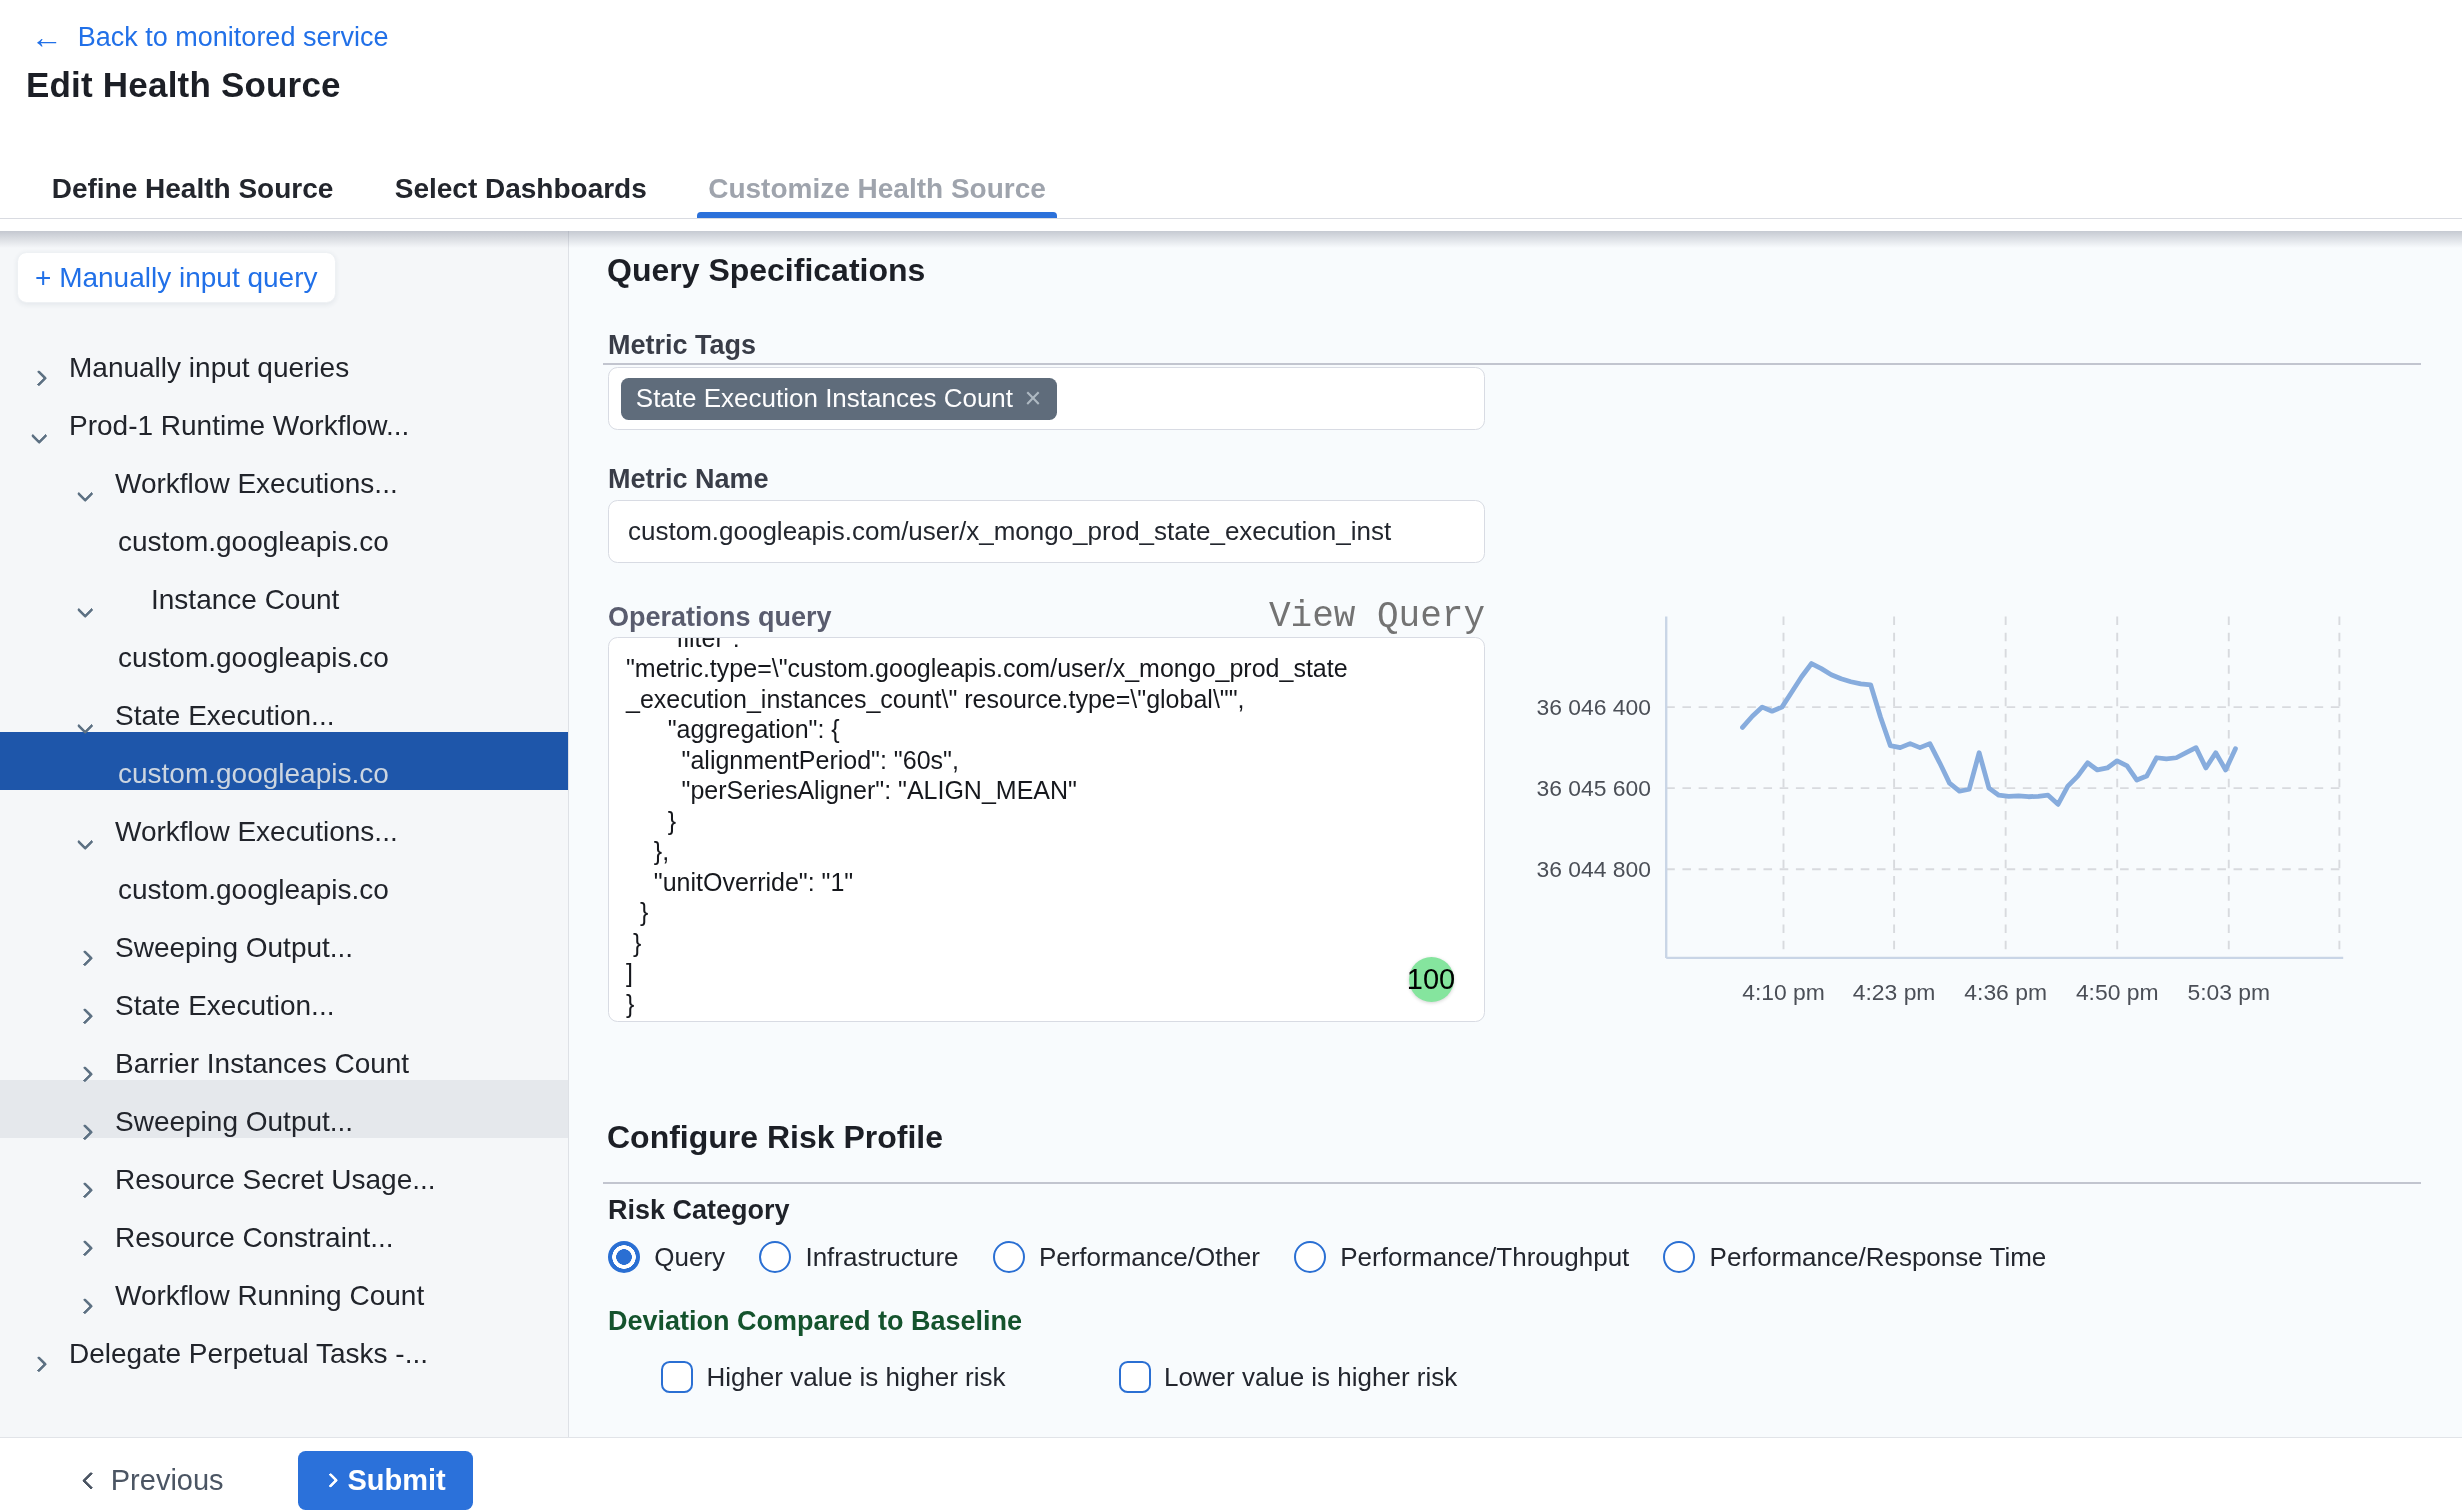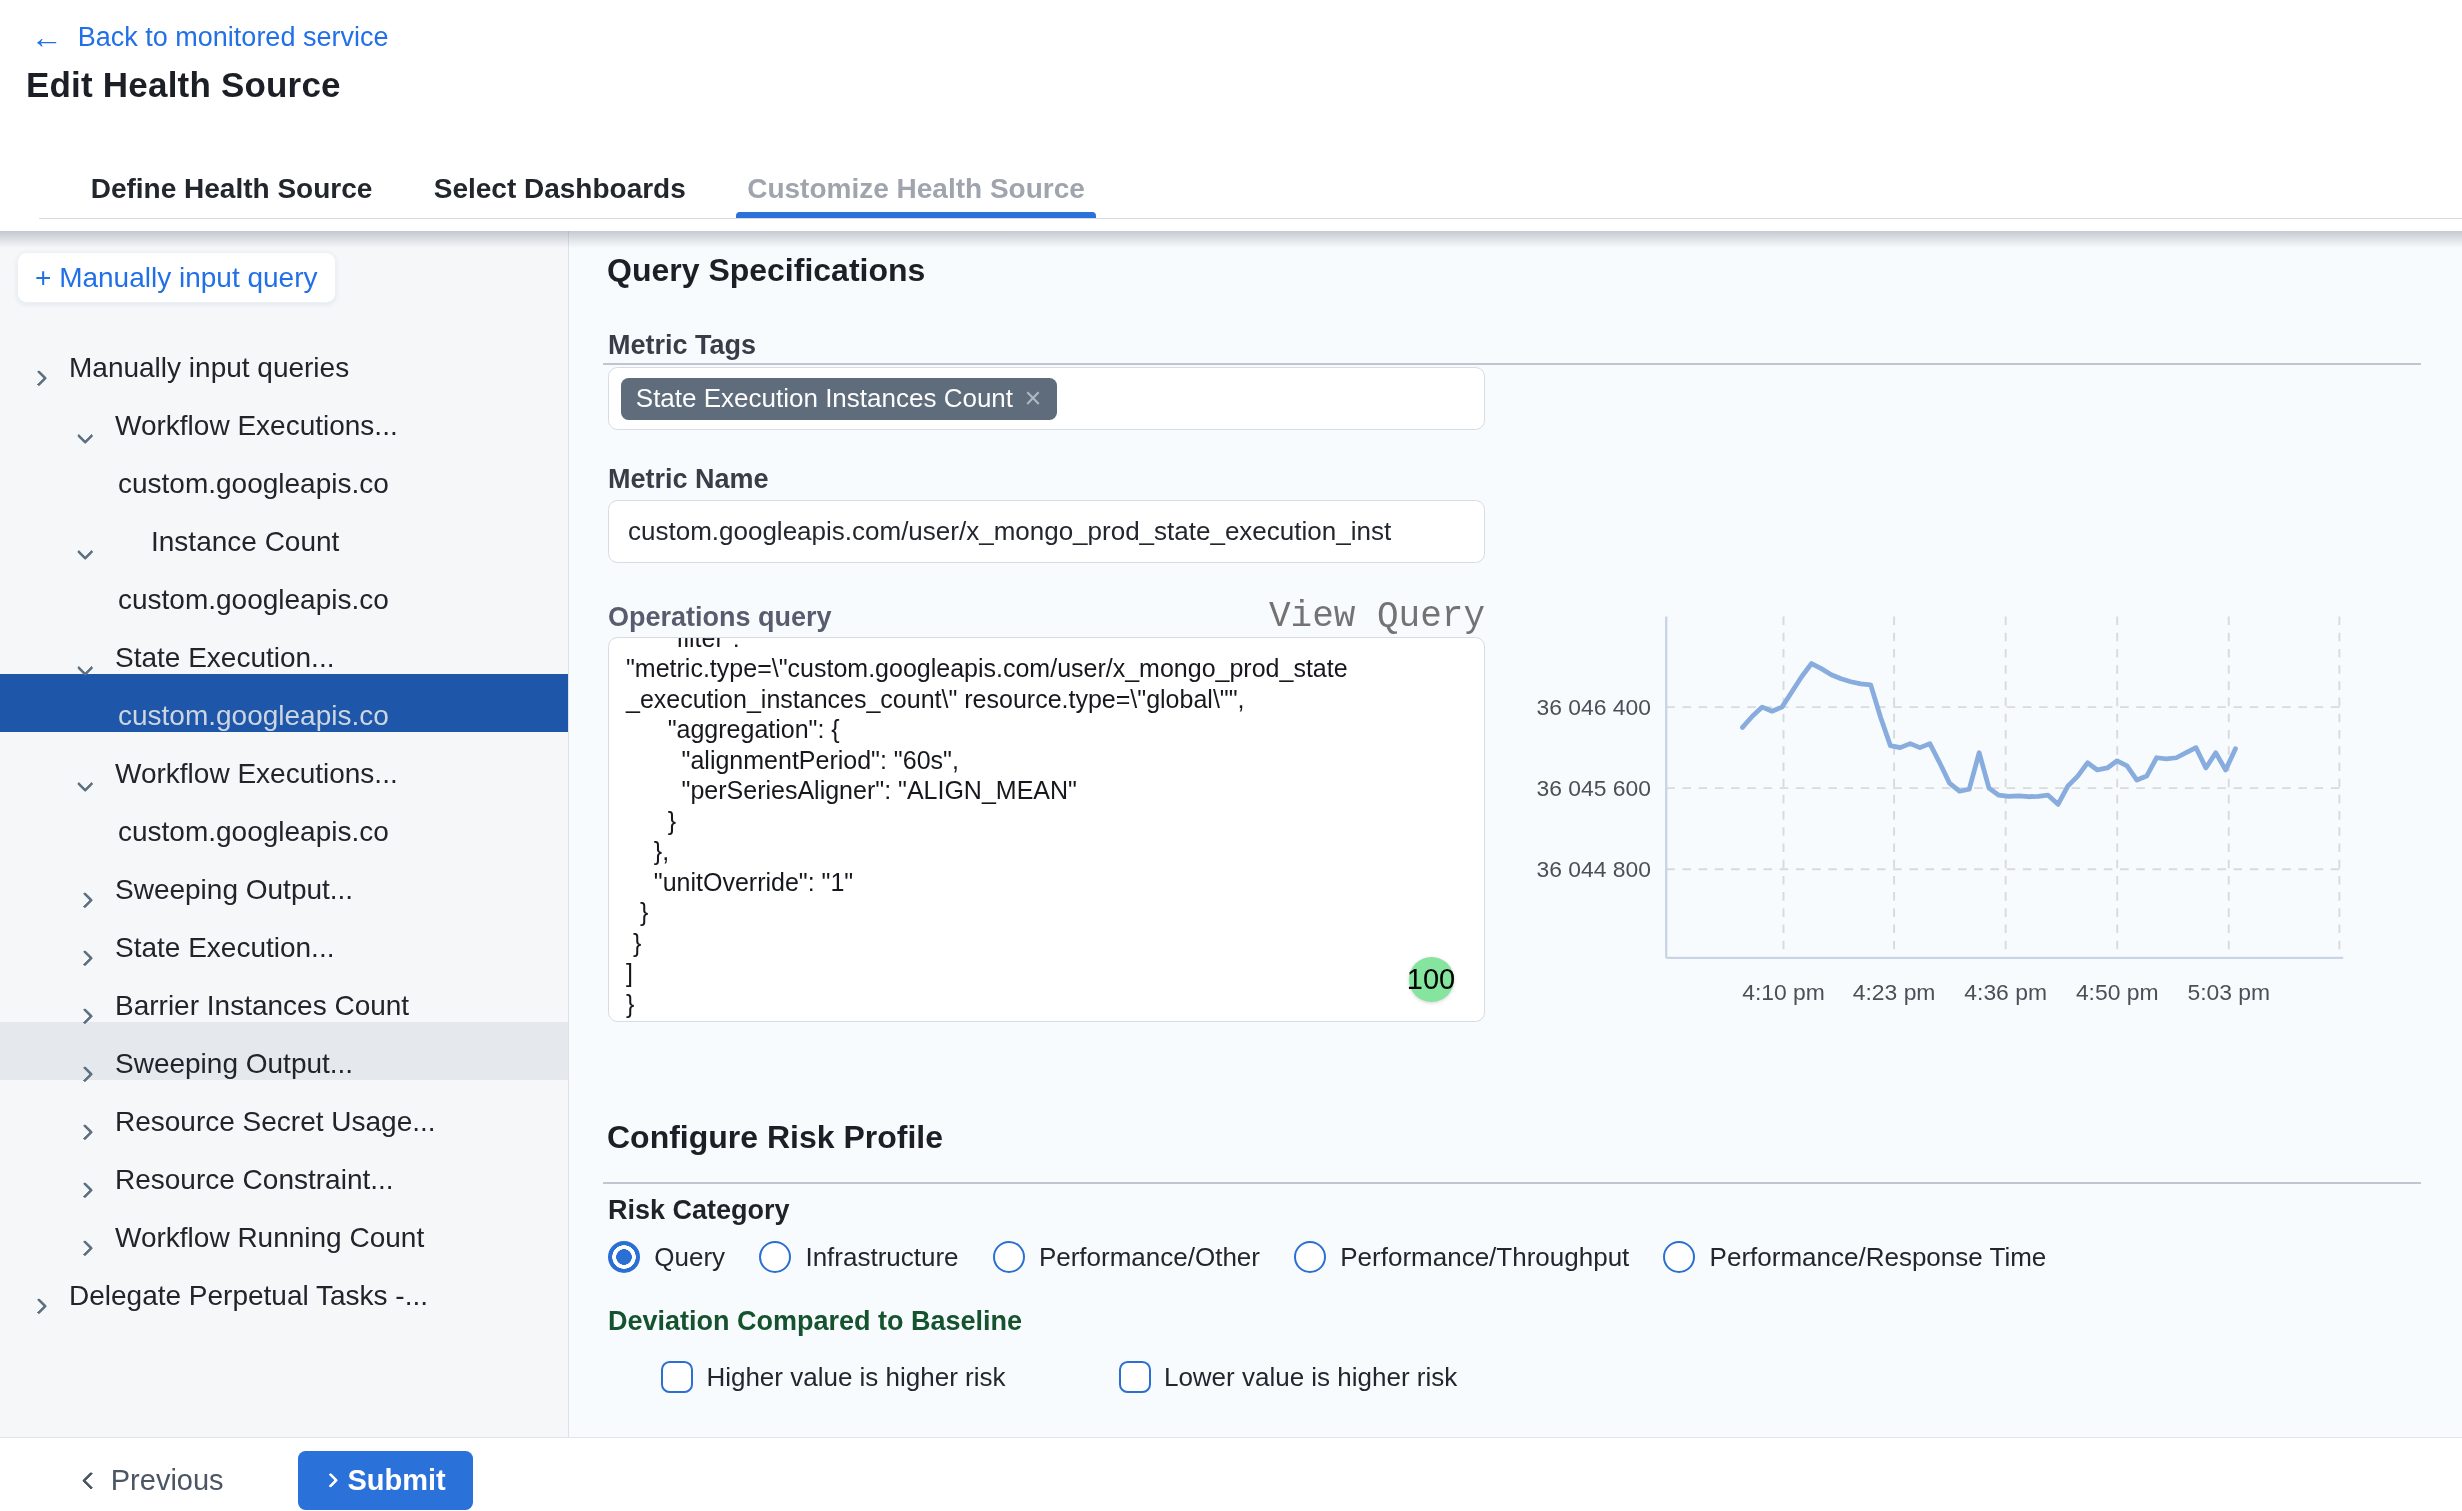--- a/index.html
+++ b/index.html
@@ -9,21 +9,21 @@
 
   
   .header { height: 160px; background: #fff; position: relative; }
   .back-row { position: absolute; top: 21px; left: 30.5px; display: flex; align-items: center; gap: 15.3px; cursor: pointer; }
   .back-arrow { color: #2170e8; font-size: 32px; font-weight: bold; line-height: 1; }
   .back-label { color: #2170e8; font-size: 27px; font-weight: 500; }
   .page-title { position: absolute; top: 65px; left: 26px; font-size: 35px; font-weight: 700; color: #1c1f26; letter-spacing: 0.2px; }
 
   
   .tab-bar { height: 59px; display: flex; align-items: stretch; padding-left: 46px; gap: 50px;
-    border-bottom: 1px solid #d9dbe1; background: #fff; margin-left: 39px; }
+    border-bottom: 1px solid #d9dbe1; background: #fff; }
   .tab { display: flex; align-items: center; font-size: 28px; font-weight: 600; color: #23262d;
     position: relative; padding: 0 5.7px; cursor: pointer; }
   .tab.active { color: #9fa4ad; }
   .tab.active::after { content: ""; position: absolute; left: -5.7px; right: -5.7px; bottom: 0; height: 5.7px;
     background: #2b71da; border-radius: 3.8px 3.8px 0 0; }
 
   
   .body { display: flex; height: 1206px; position: relative; background: #f8fafc; margin-top: 12px; }
   .body::before { content: ""; position: absolute; top: 0; left: 0; right: 0; height: 17px;
     background: linear-gradient(rgba(116,122,140,0.38), rgba(116,122,140,0)); pointer-events: none; z-index: 5; }
@@ -117,20 +117,26 @@
 <div class="body">
 
   <div class="sidebar">
     <div class="add-query">+ Manually input query</div>
     <div class="tree">
         <div class="tree-row" style="padding-left: 27px;">
           <span class="chev-box">
             <span class="chev right"></span>
           </span>
           <span>Manually input queries</span>
+        </div>
+        <div class="tree-row" style="padding-left: 27px;">
+          <span class="chev-box">
+            <span class="chev down"></span>
+          </span>
+          <span>Prod-1 Runtime Workflow...</span>
         </div>
         <div class="tree-row" style="padding-left: 73px;">
           <span class="chev-box">
             <span class="chev down"></span>
           </span>
           <span>Workflow Executions...</span>
         </div>
         <div class="tree-row" style="padding-left: 118px;">
           <span>custom.googleapis.co</span>
         </div>

